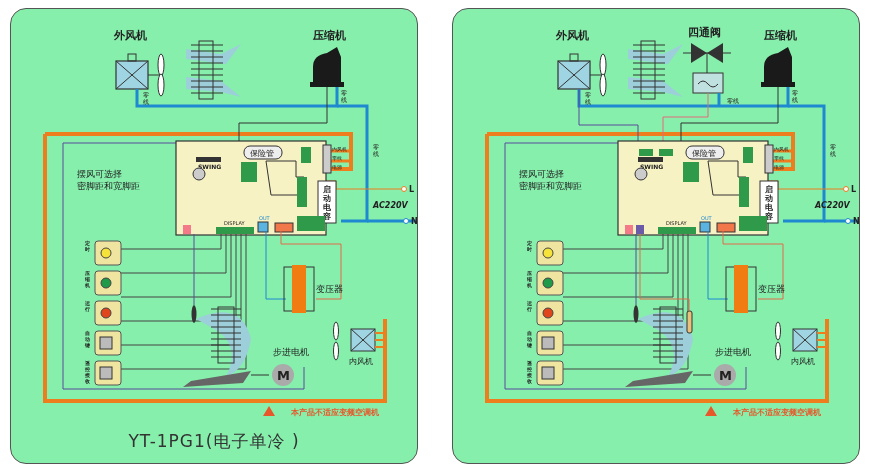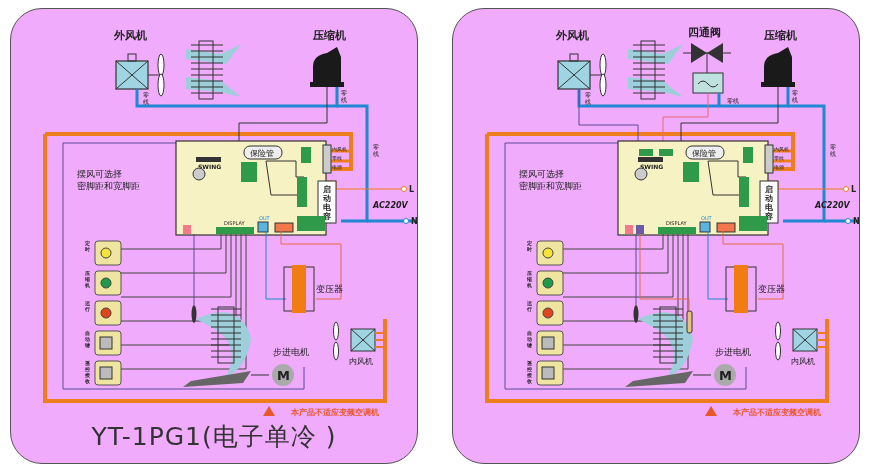--- a/index.html
+++ b/index.html
@@ -1,21 +1,21 @@
 <!DOCTYPE html>
 <html><head>
 <meta charset="utf-8">
 <style>
   html,body{margin:0;padding:0;background:#fff;}
   body{width:882px;height:472px;position:relative;overflow:hidden;font-family:"DejaVu Sans",sans-serif;}
-  .panel{position:absolute;top:8px;width:408px;height:456px;border:1.5px solid #555;border-radius:32px;background:#f0abfc;box-sizing:border-box;}
+  .panel{position:absolute;top:8px;width:408px;height:456px;border:1.5px solid #555;border-radius:16px;background:#86efac;box-sizing:border-box;}
   #p1{left:10px;}
   #p2{left:452px;}
   svg{position:absolute;left:0;top:0;}
-  .title{position:absolute;bottom:10px;left:0;width:100%;text-align:center;font-size:25px;color:#333;letter-spacing:1px;font-family:"DejaVu Sans",sans-serif;}
+  .title{position:absolute;bottom:10px;left:0;width:100%;text-align:center;font-size:17px;color:#333;letter-spacing:1px;font-family:"DejaVu Sans",sans-serif;}
   text{font-family:"DejaVu Sans",sans-serif;}
 </style>
 </head>
 <body>
 
 <div class="panel" id="p1">
   <svg width="408" height="456" class="dgm">
       <text x="103" y="30" font-size="11" fill="#222" font-weight="bold">外风机</text>
       <rect x="105" y="52" width="32" height="28" fill="#9fd4e2" stroke="#333" stroke-width="1.2"></rect>
       <polyline points="105,52 137,80" fill="none" stroke="#333" stroke-width="1"></polyline>

